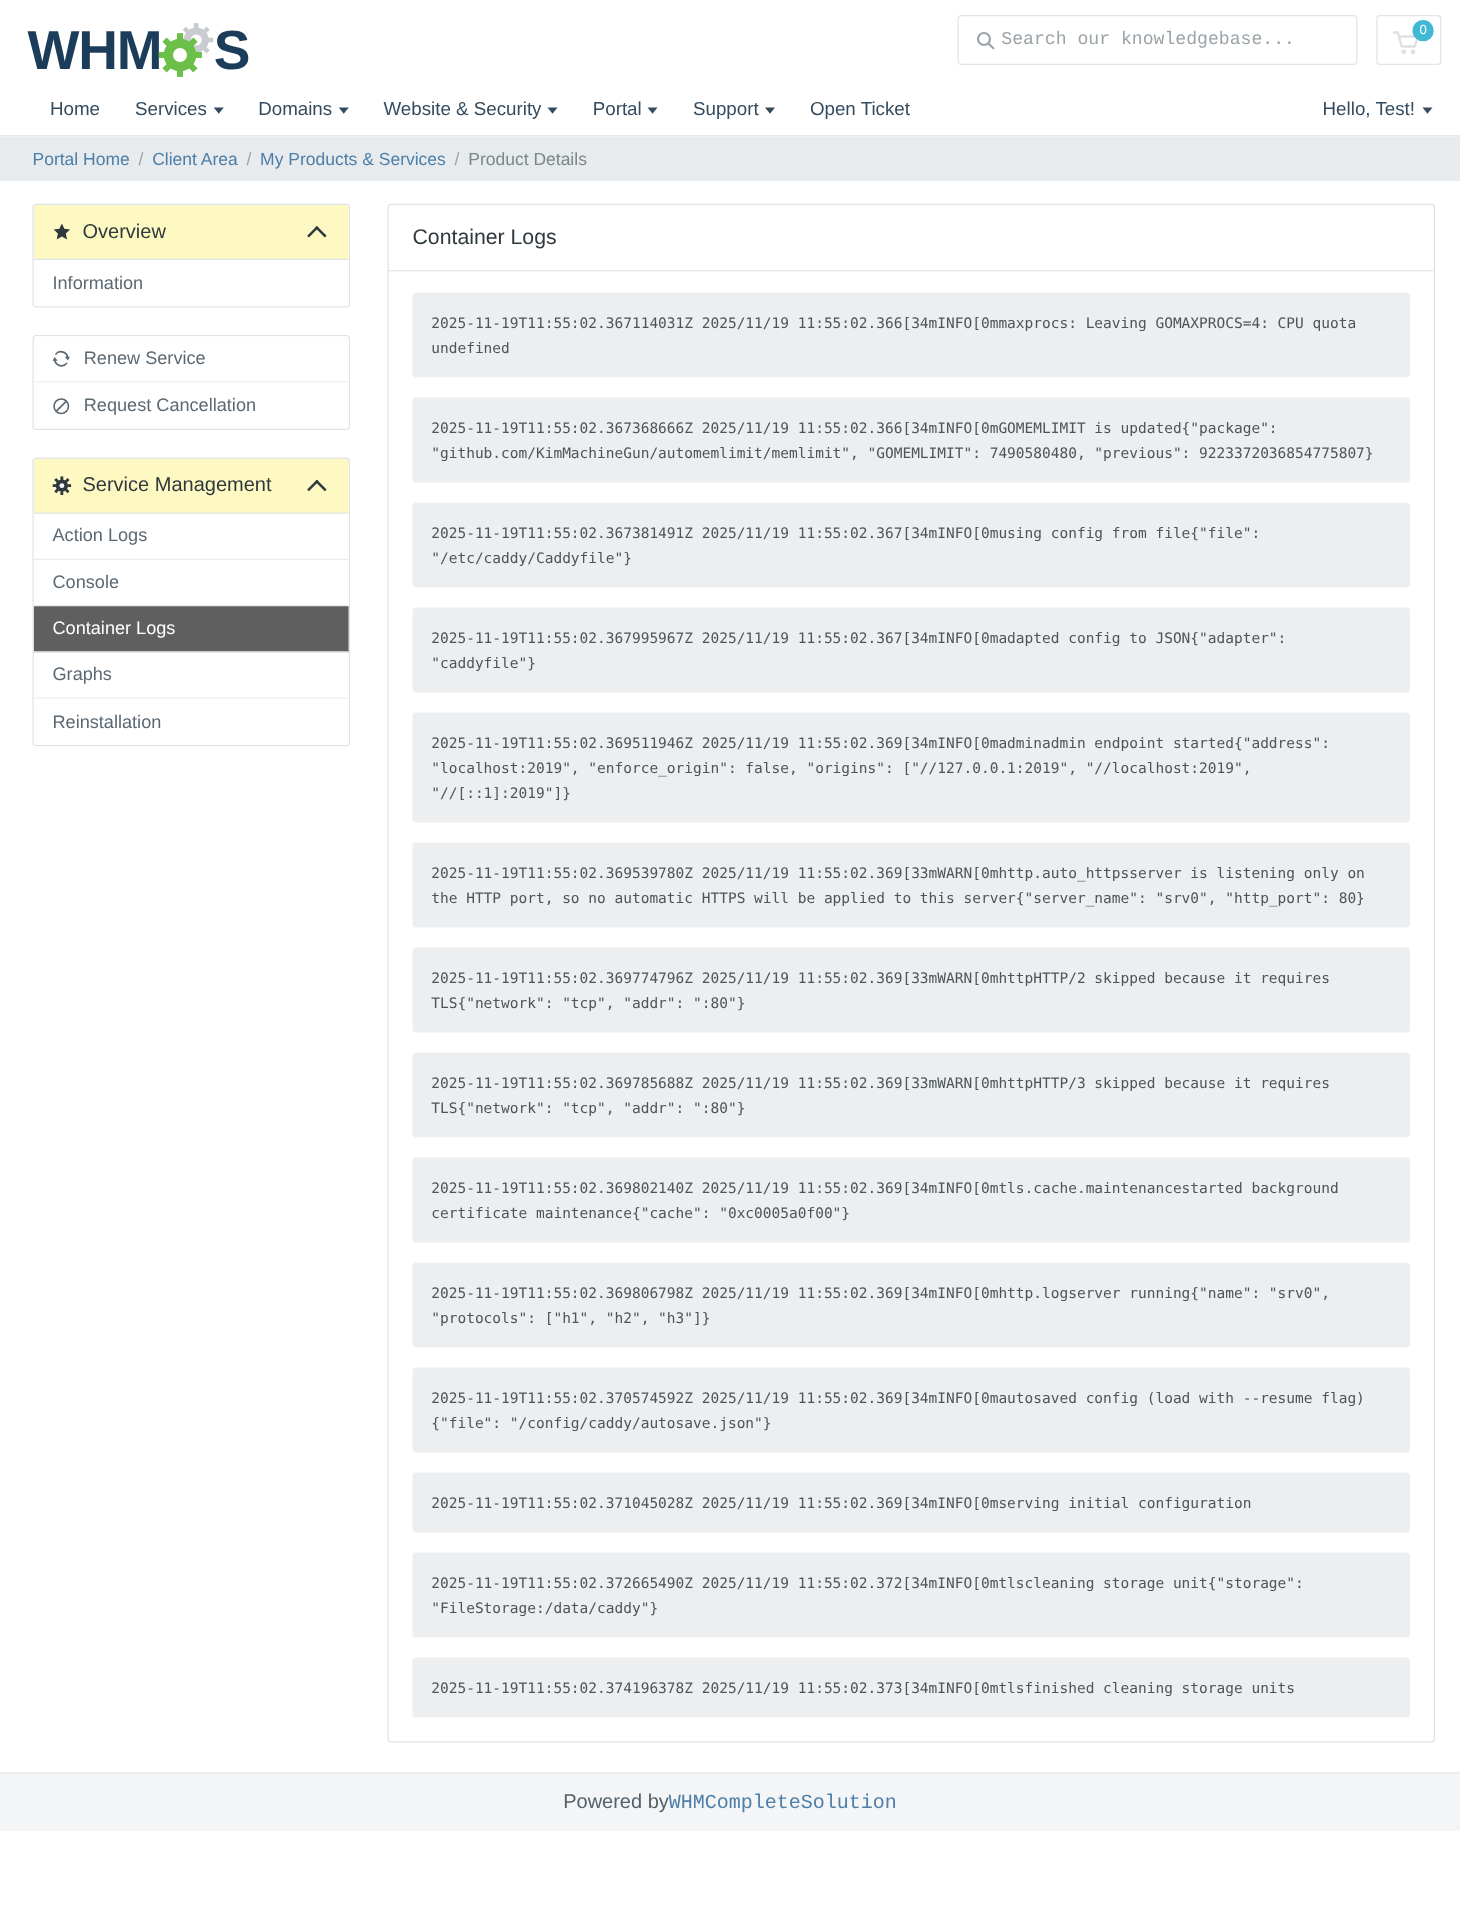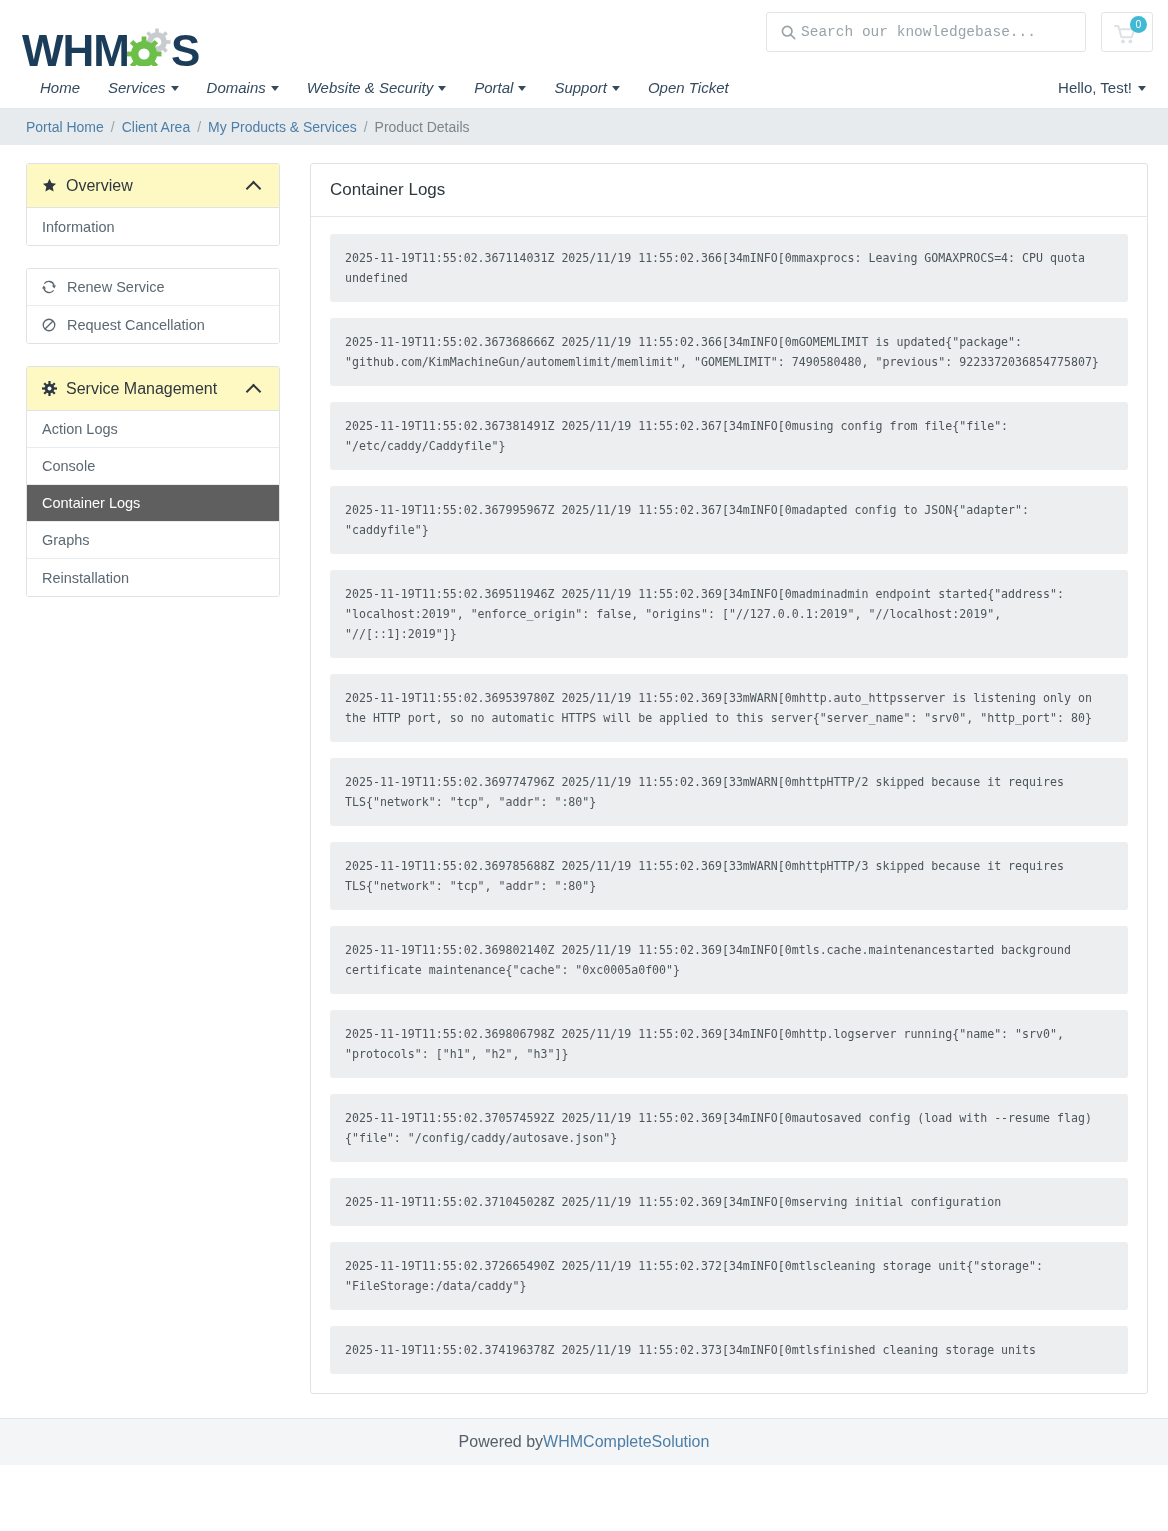--- a/index.html
+++ b/index.html
@@ -15,21 +15,21 @@
   
   .top-header {
     position: relative;
     height: 66px;
     background: #ffffff;
     padding: 0 20px;
   }
   .logo {
     position: absolute;
     left: 22px;
-    top: 24px;
+    top: 14px;
     display: flex;
     align-items: center;
     height: 54px;
     user-select: none;
   }
   .logo-text {
     font-family: "Liberation Sans", sans-serif;
     font-weight: bold;
     font-size: 44px;
     letter-spacing: -1px;
@@ -135,21 +135,20 @@
   }
   .nav-item {
     font-size: 15px;
     color: #344b5e;
     padding: 0 14px;
     cursor: pointer;
     white-space: nowrap;
     display: flex;
     align-items: center;
     gap: 5px;
-    font-style: italic;
   }
   .nav-item:first-child { padding-left: 10px; }
   .caret {
     display: inline-block;
     width: 0; height: 0;
     border-left: 4px solid transparent;
     border-right: 4px solid transparent;
     border-top: 5px solid #344b5e;
     margin-top: 2px;
   }
@@ -291,21 +290,21 @@
   .footer {
     border-top: 1px solid #e4e7e9;
     background: #f3f5f6;
     height: 47px;
     display: flex;
     align-items: center;
     justify-content: center;
     font-size: 16px;
     color: #54606a;
   }
-  .footer a { color: #4d7ea8; text-decoration: none; cursor: pointer; }
+  .footer a { color: #4d7ea8; text-decoration: none; cursor: pointer; font-family: Liberation Mono, monospace; }
 </style>
 </head>
 <body>
 
 <div class="top-header">
 
   <div class="logo">
     <span class="logo-text">WHM</span>
     <span class="logo-gears">
       <svg width="46" height="46" viewBox="0 0 46 46" aria-hidden="true">

